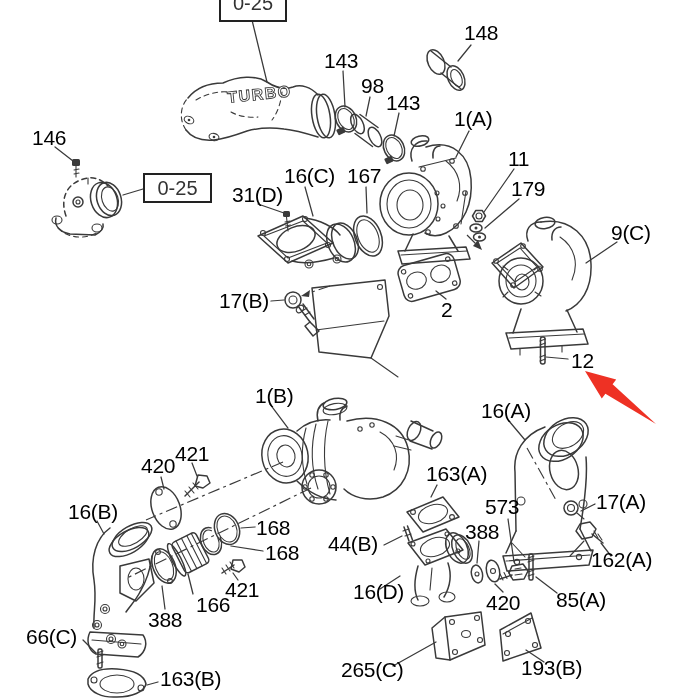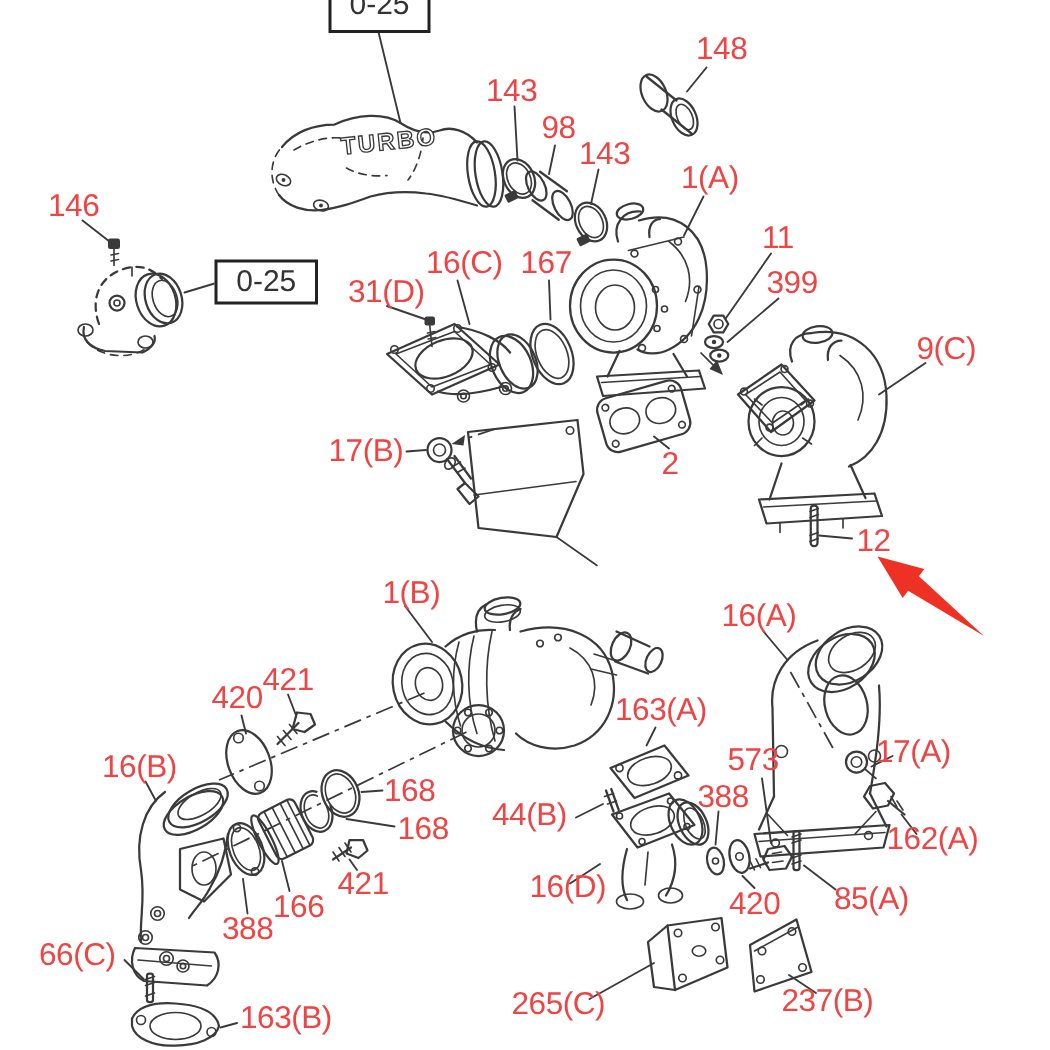--- a/index.html
+++ b/index.html
@@ -5,21 +5,21 @@
   html,body{margin:0;padding:0;background:#fff;}
   #stage{position:relative;width:700px;height:700px;background:#ffffff;overflow:hidden;
          font-family:"Liberation Sans",sans-serif;}
   #art{position:absolute;left:0;top:0;}
   .ln{stroke:#3a3a3a;fill:none;stroke-width:1.5;stroke-linecap:round;stroke-linejoin:round;}
   .th{stroke:#3a3a3a;fill:none;stroke-width:1.1;stroke-linecap:round;stroke-linejoin:round;}
   .ld{stroke:#3a3a3a;fill:none;stroke-width:1.25;stroke-linecap:round;}
   .dsh{stroke-dasharray:5 4;}
   .dd{stroke:#3a3a3a;fill:none;stroke-width:1.15;stroke-dasharray:12 4 3 4;}
   .fl{fill:#3a3a3a;stroke:none;}
-  .lbl{position:absolute;font-size:21px;line-height:1;color:#ef4444;letter-spacing:-0.3px;
+  .lbl{position:absolute;font-size:21px;line-height:1;color:#000000;letter-spacing:-0.3px;
        white-space:nowrap;text-align:center;}
   .refbox{position:absolute;border:2.6px solid #222;background:#fff;display:flex;
           align-items:center;justify-content:center;font-size:20px;color:#333;z-index:3;}
   .hose-text{font-size:16px;font-weight:bold;letter-spacing:1.5px;fill:#fff;
              stroke:#3a3a3a;stroke-width:0.9px;font-family:"Liberation Sans",sans-serif;}
 </style>
 </head>
 <body>
 
 <div id="stage">
@@ -444,45 +444,45 @@
     <span>0-25</span>
   </div>
 
   <div class="lbl" style="left:32px;top:127px">146</div>
   <div class="lbl" style="left:464px;top:22px">148</div>
   <div class="lbl" style="left:324px;top:50px">143</div>
   <div class="lbl" style="left:361px;top:75px">98</div>
   <div class="lbl" style="left:386px;top:92px">143</div>
   <div class="lbl" style="left:454px;top:108px">1(A)</div>
   <div class="lbl" style="left:508px;top:148px">11</div>
-  <div class="lbl" style="left:511px;top:178px">399</div>
+  <div class="lbl" style="left:511px;top:178px">179</div>
   <div class="lbl" style="left:611px;top:222px">9(C)</div>
   <div class="lbl" style="left:232px;top:184px">31(D)</div>
   <div class="lbl" style="left:284px;top:165px">16(C)</div>
   <div class="lbl" style="left:347px;top:165px">167</div>
   <div class="lbl" style="left:219px;top:290px">17(B)</div>
   <div class="lbl" style="left:441px;top:299px">2</div>
   <div class="lbl" style="left:571px;top:350px">12</div>
   <div class="lbl" style="left:255px;top:385px">1(B)</div>
   <div class="lbl" style="left:481px;top:400px">16(A)</div>
   <div class="lbl" style="left:141px;top:455px">420</div>
   <div class="lbl" style="left:175px;top:443px">421</div>
   <div class="lbl" style="left:256px;top:517px">168</div>
   <div class="lbl" style="left:265px;top:542px">168</div>
   <div class="lbl" style="left:68px;top:501px">16(B)</div>
-  <div class="lbl" style="left:182px;top:594px">166</div>
+  <div class="lbl" style="left:196px;top:594px">166</div>
   <div class="lbl" style="left:148px;top:609px">388</div>
   <div class="lbl" style="left:225px;top:579px">421</div>
   <div class="lbl" style="left:26px;top:626px">66(C)</div>
   <div class="lbl" style="left:160px;top:668px">163(B)</div>
-  <div class="lbl" style="left:410px;top:463px">163(A)</div>
+  <div class="lbl" style="left:426px;top:463px">163(A)</div>
   <div class="lbl" style="left:328px;top:533px">44(B)</div>
   <div class="lbl" style="left:485px;top:496px">573</div>
   <div class="lbl" style="left:465px;top:521px">388</div>
-  <div class="lbl" style="left:584px;top:491px">17(A)</div>
+  <div class="lbl" style="left:596px;top:491px">17(A)</div>
   <div class="lbl" style="left:591px;top:549px">162(A)</div>
   <div class="lbl" style="left:353px;top:581px">16(D)</div>
   <div class="lbl" style="left:486px;top:592px">420</div>
   <div class="lbl" style="left:556px;top:589px">85(A)</div>
   <div class="lbl" style="left:341px;top:659px">265(C)</div>
-  <div class="lbl" style="left:521px;top:657px">237(B)</div>
+  <div class="lbl" style="left:521px;top:657px">193(B)</div>
 
 </div>
 
 </body></html>

